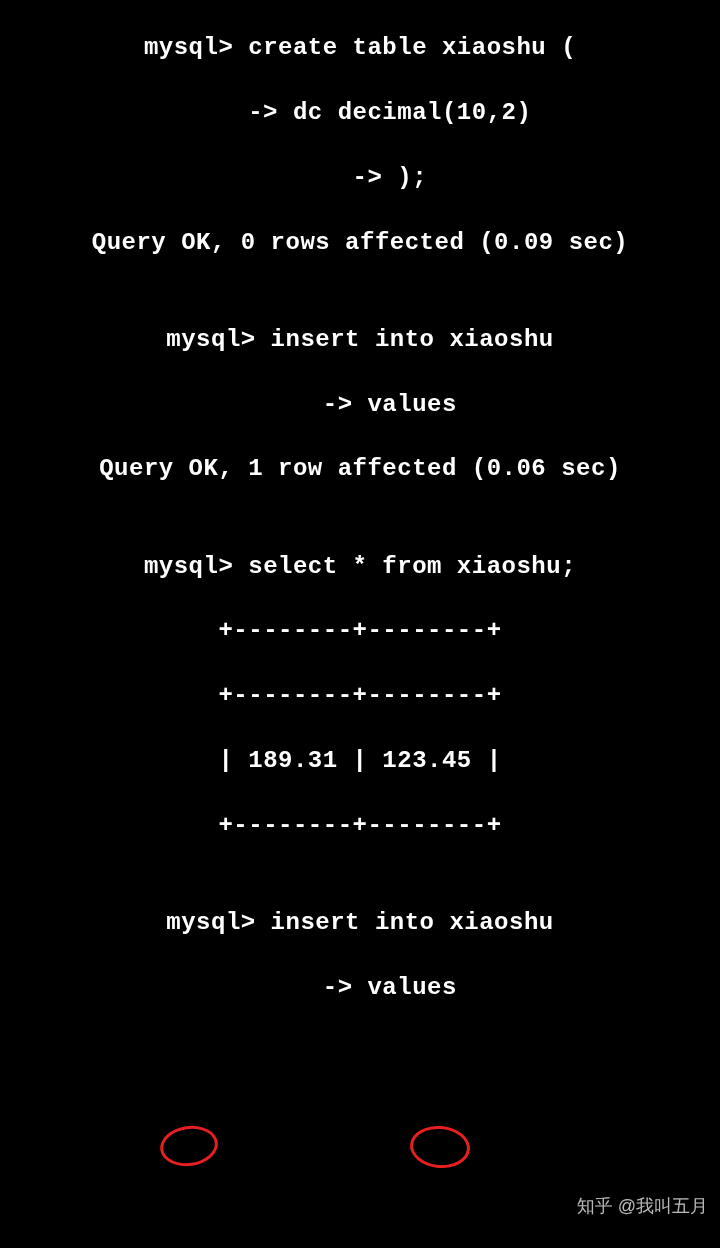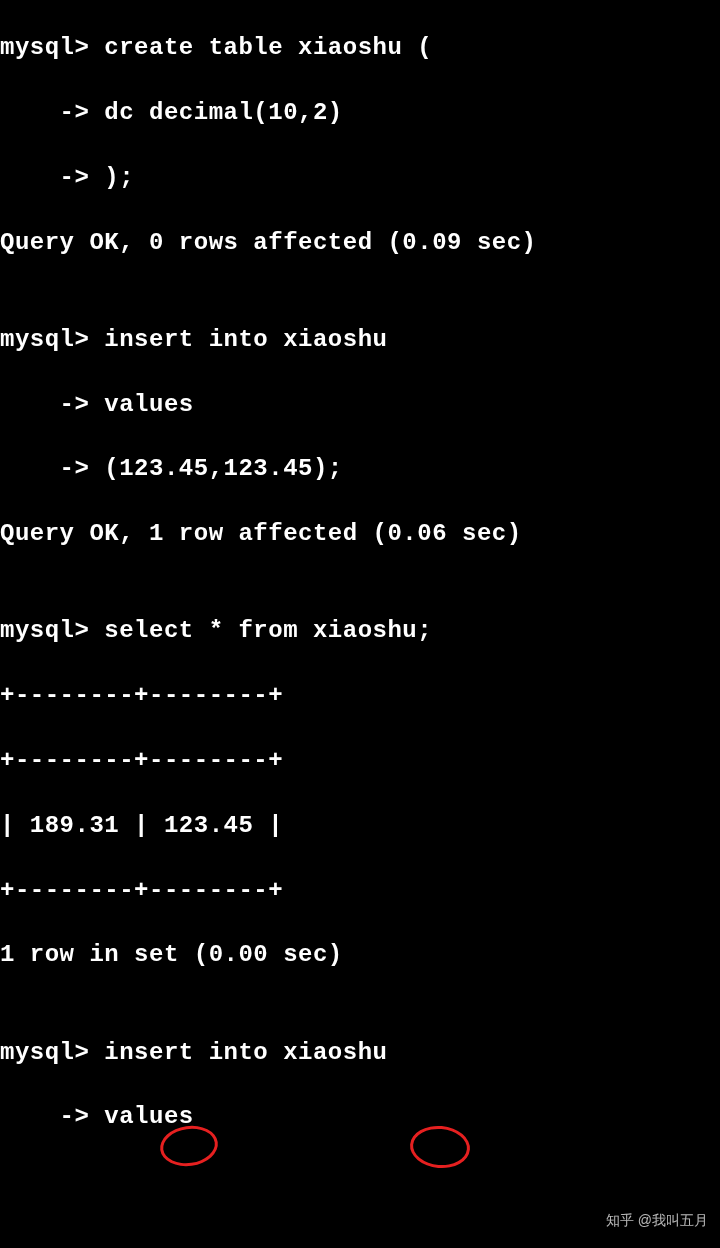--- a/index.html
+++ b/index.html
@@ -19,28 +19,29 @@
       overflow: hidden;
       position: relative;
       letter-spacing: 0.5px;
     }
     .terminal {
       white-space: pre;
       padding: 0;
     }
     .line {
       display: block;
+      text-align: center;
     }
     .watermark {
       position: absolute;
-      bottom: 18px;
+      bottom: 30px;
       right: 12px;
       color: rgba(255,255,255,0.72);
       font-family: Arial, sans-serif;
-      font-size: 14px;
+      font-size: 18px;
       font-weight: normal;
       letter-spacing: 0;
     }
     .annot {
       position: absolute;
       border: 3px solid #e62020;
       border-radius: 50%;
       width: 58px;
       height: 40px;
       pointer-events: none;
@@ -62,29 +63,27 @@
 <body>
 
 <div class="terminal">
 <span class="line">mysql&gt; create table xiaoshu (</span>
 <span class="line">    -&gt; dc decimal(10,2)</span>
 <span class="line">    -&gt; );</span>
 <span class="line">Query OK, 0 rows affected (0.09 sec)</span>
 <span class="line"></span>
 <span class="line">mysql&gt; insert into xiaoshu</span>
 <span class="line">    -&gt; values</span>
-<span class="line">    -&gt; (123.45,123.45);</span>
 <span class="line">Query OK, 1 row affected (0.06 sec)</span>
 <span class="line"></span>
 <span class="line">mysql&gt; select * from xiaoshu;</span>
 <span class="line">+--------+--------+</span>
 <span class="line">+--------+--------+</span>
 <span class="line">| 189.31 | 123.45 |</span>
 <span class="line">+--------+--------+</span>
-<span class="line">1 row in set (0.00 sec)</span>
 <span class="line"></span>
 <span class="line">mysql&gt; insert into xiaoshu</span>
 <span class="line">    -&gt; values</span>
 
 
 <span class="line"></span>
 
 
 
 

